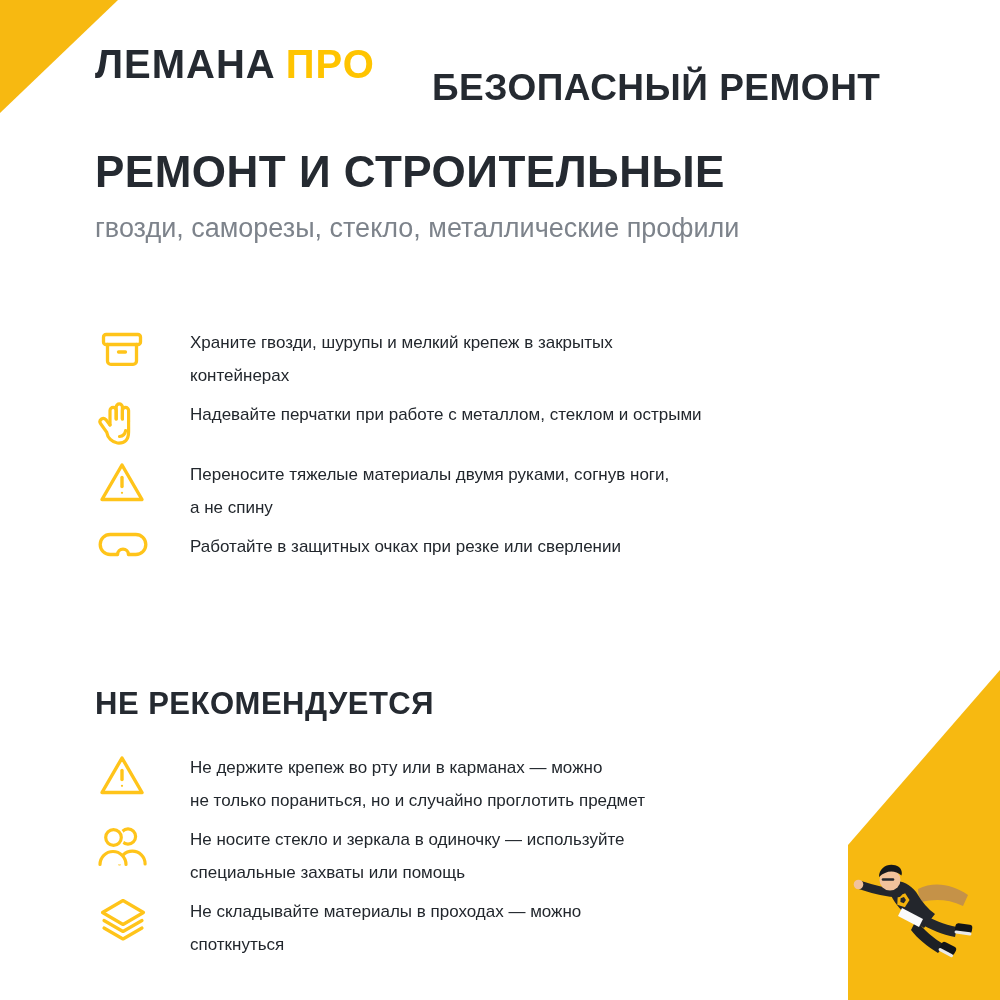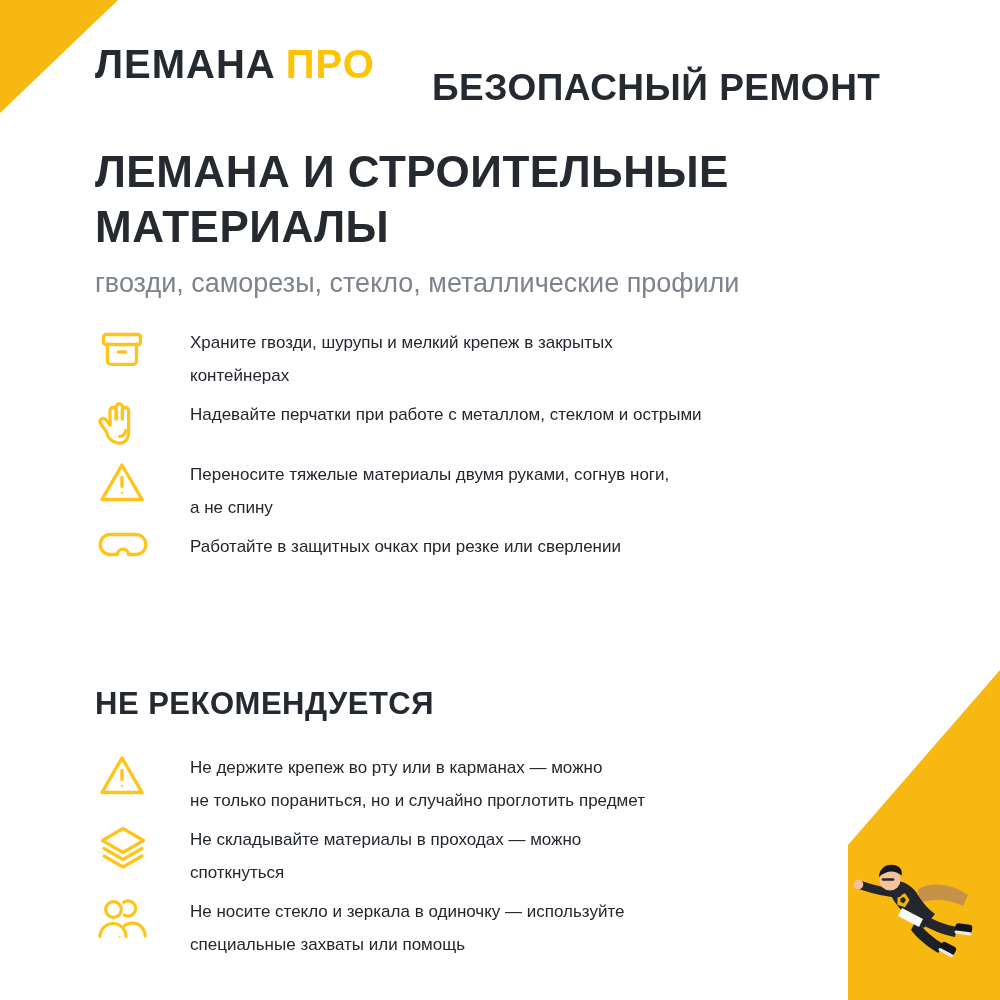--- a/index.html
+++ b/index.html
@@ -78,21 +78,21 @@
   </svg>
 
   <header class="topbar">
     <div class="logo">
       <span>ЛЕМАНА</span><span class="accent">ПРО</span>
     </div>
     <div class="doc-title">БЕЗОПАСНЫЙ РЕМОНТ</div>
   </header>
 
   <section class="intro">
-    <h1><span>ЛЕМАНА И СТРОИТЕЛЬНЫЕ</span><br><span>МАТЕРИАЛЫ</span></h1>
+    <h1><span>РЕМОНТ И СТРОИТЕЛЬНЫЕ</span><br></h1>
     <p class="subtitle">гвозди, саморезы, стекло, металлические профили</p>
   </section>
 
   <section class="section sec-rec">
 
     <div class="item">
       <div class="ico">
         <svg width="50" height="48" viewBox="0 0 50 48" fill="none" stroke="#FFC41A" stroke-width="3.3" stroke-linecap="round" stroke-linejoin="round">
           <rect x="6.5" y="8.5" width="37" height="10" rx="2.6"></rect>
           <path d="M10.5 18.5 V35 a3.4 3.4 0 0 0 3.4 3.4 h22.2 a3.4 3.4 0 0 0 3.4 -3.4 V18.5"></path>
@@ -160,42 +160,42 @@
         </svg>
       </div>
       <div class="txt">
         <div>Не держите крепеж во рту или в карманах — можно</div>
         <div>не только пораниться, но и случайно проглотить предмет</div>
       </div>
     </div>
 
     <div class="item">
       <div class="ico">
-        <svg width="52" height="52" viewBox="0 0 52 52" fill="none" stroke="#FFC41A" stroke-width="3.2" stroke-linecap="round" stroke-linejoin="round">
-          <path d="M26 5.5 L46.5 17.5 L26 29.5 L5.5 17.5 Z"></path>
-          <path d="M7 25.5 L26 36.5 L45 25.5"></path>
-          <path d="M7 33 L26 44 L45 33"></path>
-        </svg>
-      </div>
-      <div class="txt">
-        <div>Не складывайте материалы в проходах — можно</div>
-        <div>споткнуться</div>
-      </div>
-    </div>
-
-    <div class="item">
-      <div class="ico">
         <svg width="50" height="46" viewBox="0 0 50 46" fill="none" stroke="#FFC41A" stroke-width="3.2" stroke-linecap="round">
           <circle cx="31" cy="13.5" r="7.6"></circle>
           <path d="M22.5 41 a12.8 12.8 0 0 1 25.6 0"></path>
           <circle cx="16.5" cy="14.5" r="11" fill="#FFFFFF" stroke="none"></circle>
           <path d="M3 41.5 a13 13 0 0 1 26 0" fill="#FFFFFF"></path>
           <circle cx="16.5" cy="14.5" r="7.8" fill="#FFFFFF"></circle>
         </svg>
       </div>
       <div class="txt">
         <div>Не носите стекло и зеркала в одиночку — используйте</div>
         <div>специальные захваты или помощь</div>
       </div>
     </div>
+
+    <div class="item">
+      <div class="ico">
+        <svg width="52" height="52" viewBox="0 0 52 52" fill="none" stroke="#FFC41A" stroke-width="3.2" stroke-linecap="round" stroke-linejoin="round">
+          <path d="M26 5.5 L46.5 17.5 L26 29.5 L5.5 17.5 Z"></path>
+          <path d="M7 25.5 L26 36.5 L45 25.5"></path>
+          <path d="M7 33 L26 44 L45 33"></path>
+        </svg>
+      </div>
+      <div class="txt">
+        <div>Не складывайте материалы в проходах — можно</div>
+        <div>споткнуться</div>
+      </div>
+    </div>
   </section>
 
 </div>
 
 </body></html>

